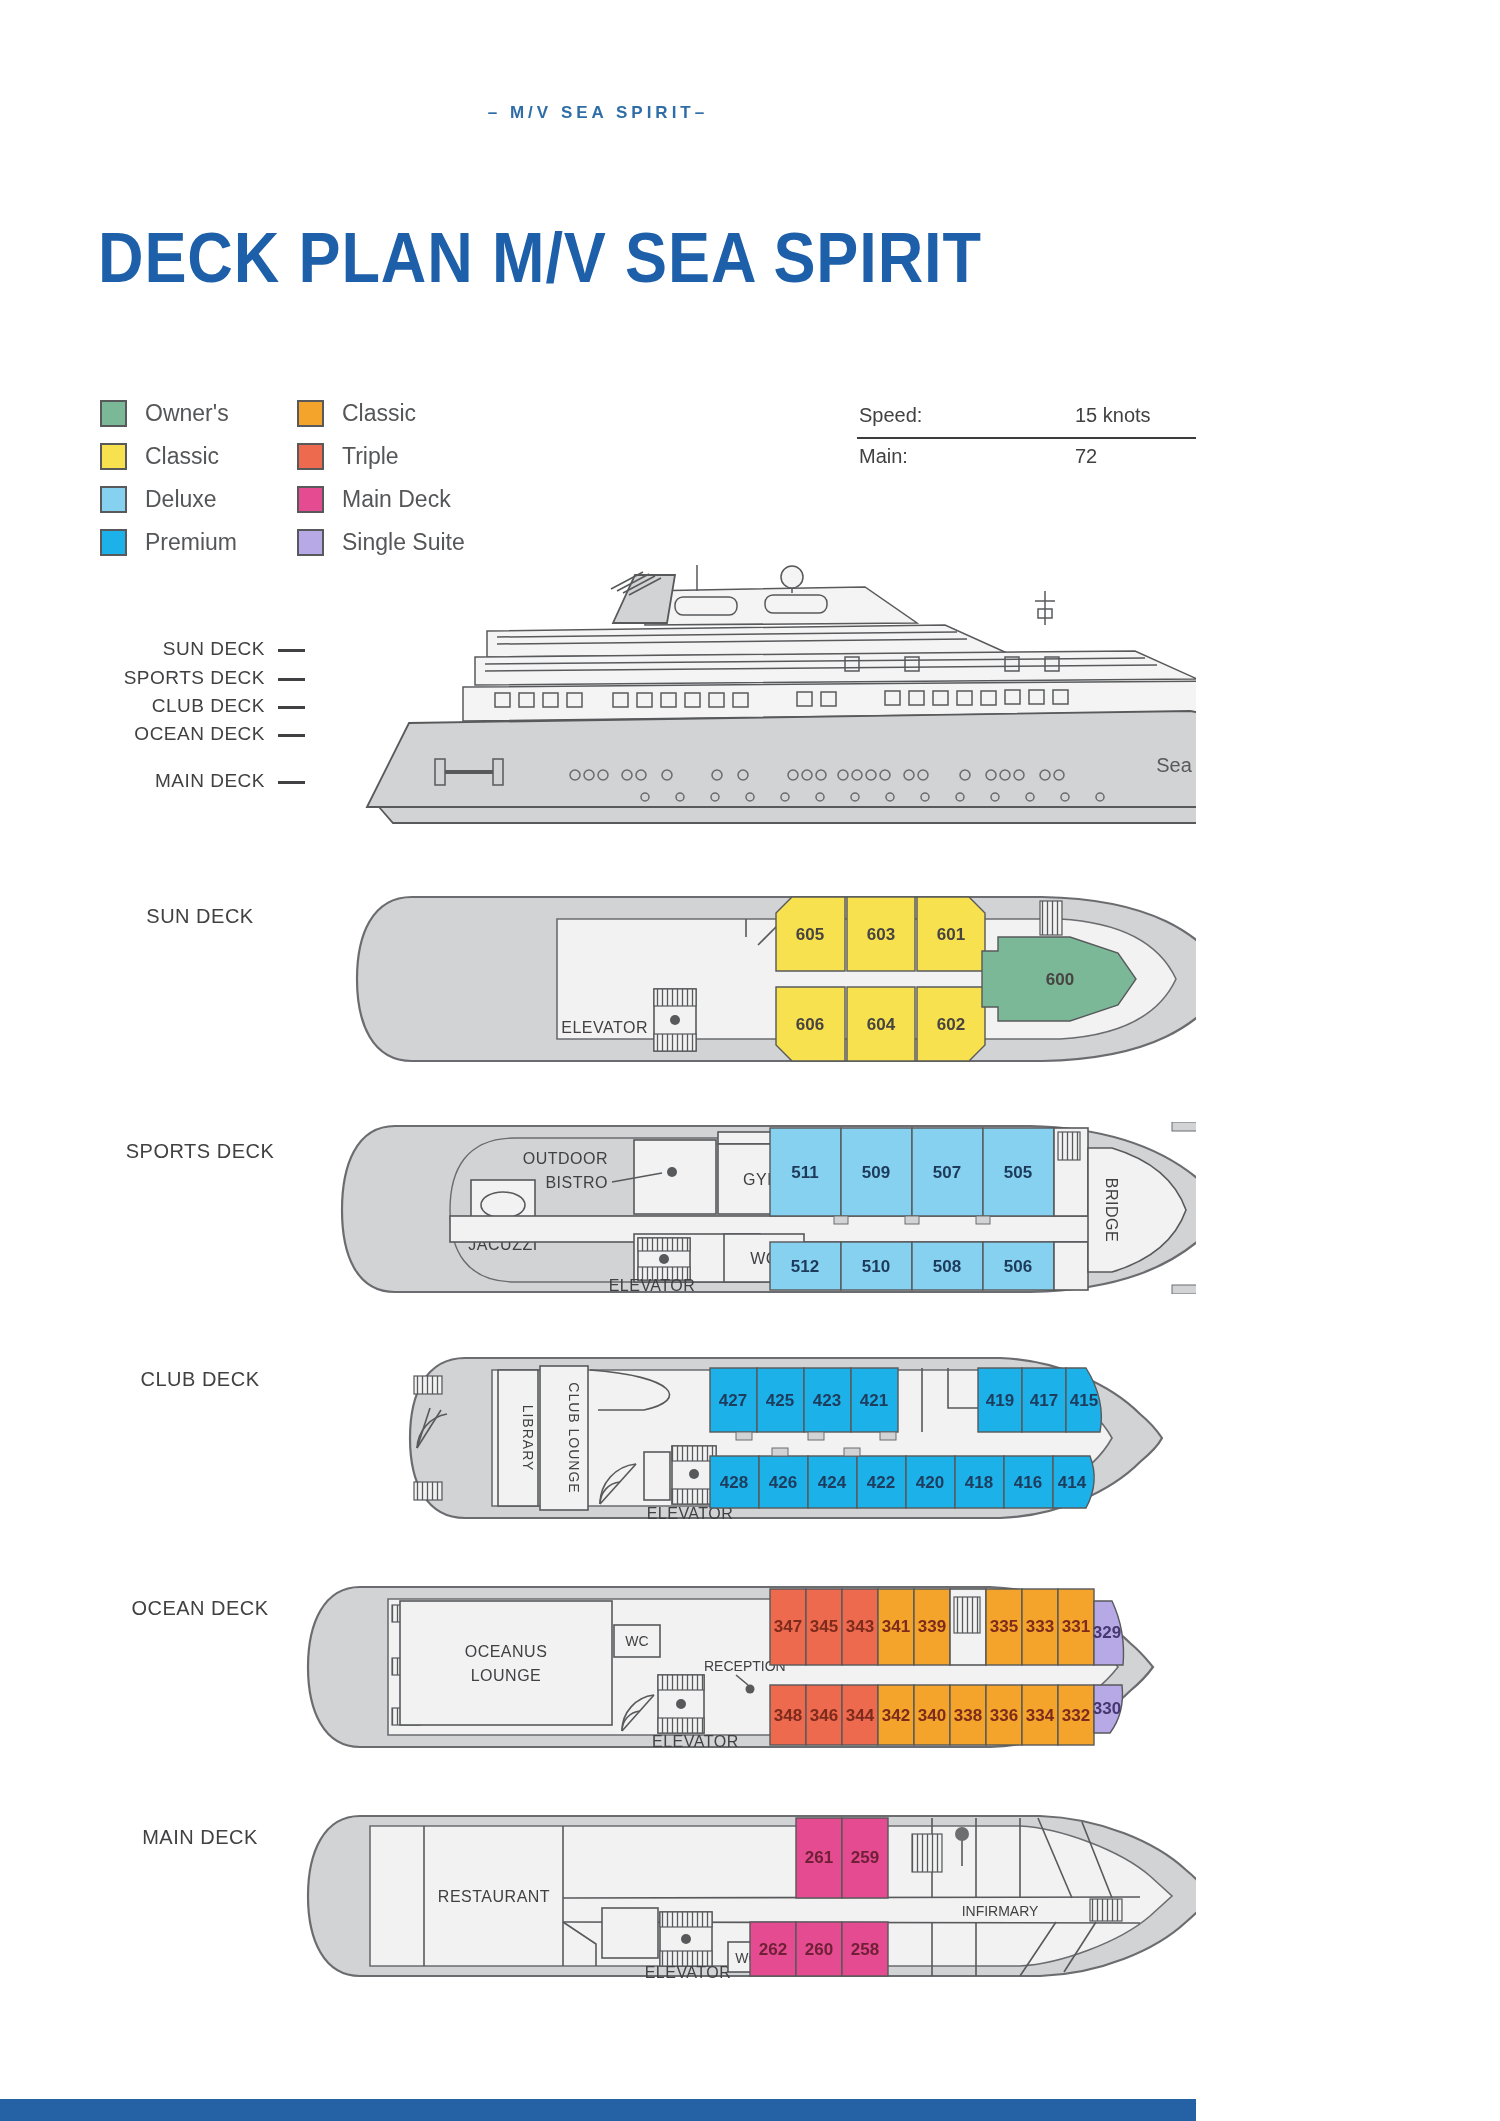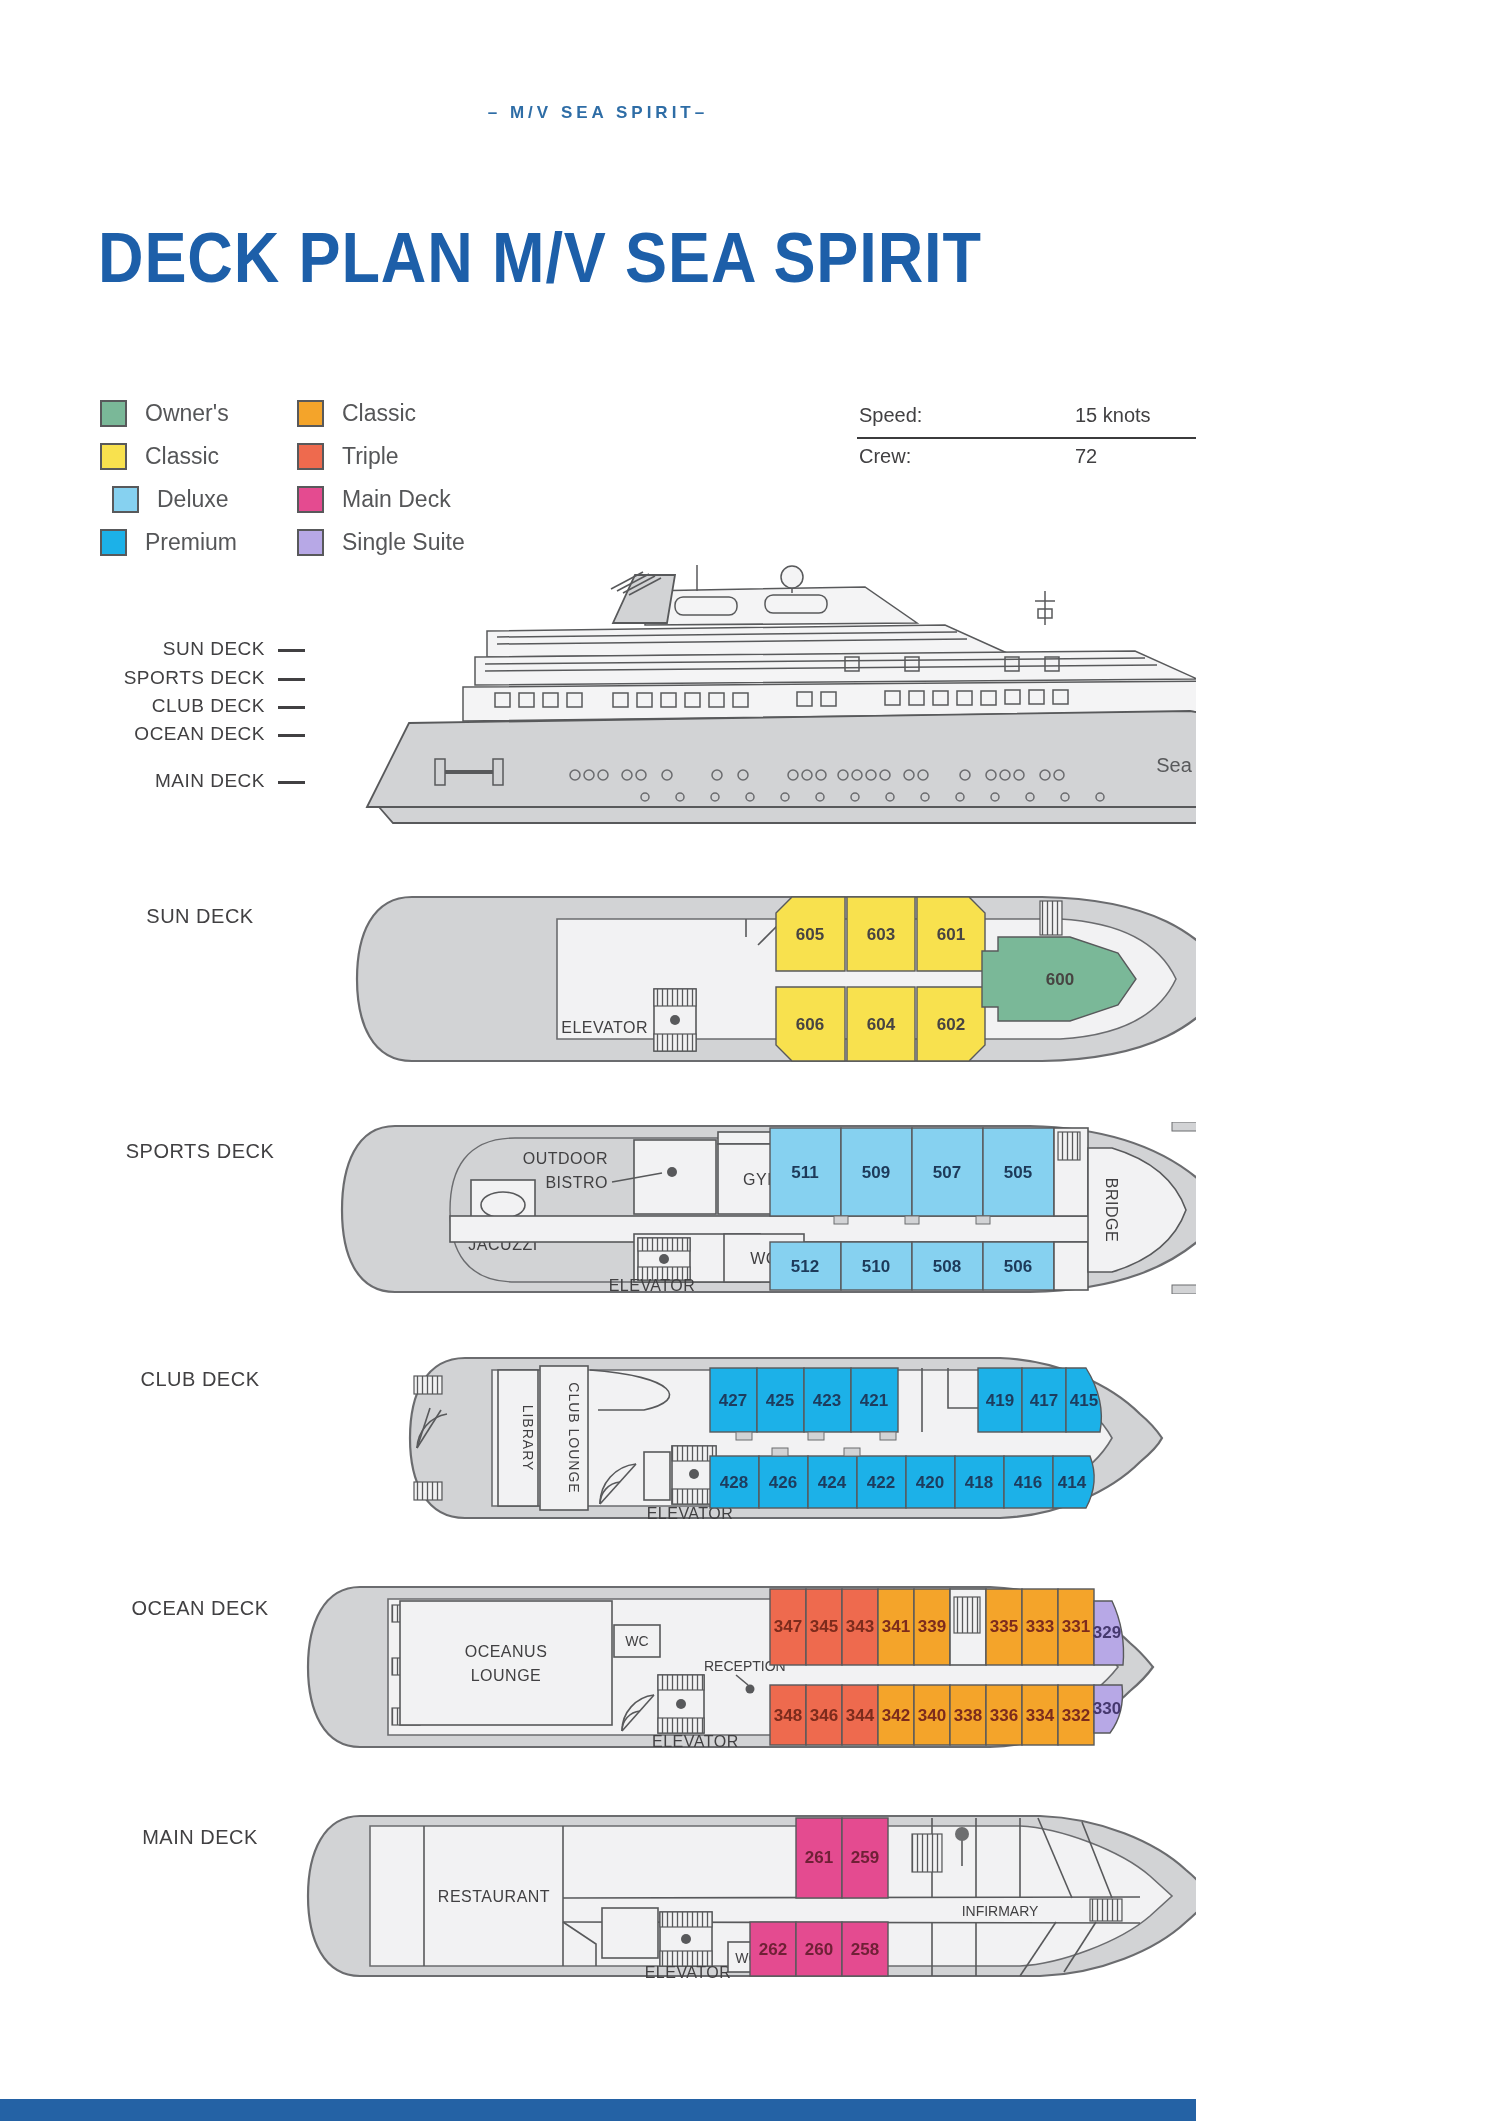--- a/index.html
+++ b/index.html
@@ -65,21 +65,21 @@
 
   <div class="legend">
     <div class="lg-item" style="left:0;top:0">
       <span class="lg-sw" style="background-color: rgb(122, 184, 152);"></span>
       <span class="lg-lb">Owner's</span>
       </div>
     <div class="lg-item" style="left:0;top:43px">
       <span class="lg-sw" style="background-color: rgb(248, 225, 78);"></span>
       <span class="lg-lb">Classic</span>
       </div>
-    <div class="lg-item" style="left:12px;top:86px">
+    <div class="lg-item" style="left:0;top:86px">
       <span class="lg-sw" style="background-color: rgb(134, 209, 240);"></span>
       <span class="lg-lb">Deluxe</span>
       </div>
     <div class="lg-item" style="left:0;top:129px">
       <span class="lg-sw" style="background-color: rgb(28, 177, 232);"></span>
       <span class="lg-lb">Premium</span>
       </div>
     <div class="lg-item" style="left:197px;top:0">
       <span class="lg-sw" style="background-color: rgb(244, 164, 42);"></span>
       <span class="lg-lb">Classic</span>
@@ -97,21 +97,21 @@
       <span class="lg-lb">Single Suite</span>
       </div>
   </div>
 
   <div class="specs">
     <div class="sp-row line">
       <span class="sp-lb">Speed:</span>
       <span class="sp-val">15 knots</span>
       </div>
     <div class="sp-row">
-      <span class="sp-lb">Crew:</span>
+      <span class="sp-lb">Main:</span>
       <span class="sp-val">72</span>
       </div>
   </div>
 
   <div class="pf-lab" style="top:638px">SUN DECK</div>
   <div class="pf-dash" style="top:649px"></div>
   <div class="pf-lab" style="top:667px">SPORTS DECK</div>
   <div class="pf-dash" style="top:678px"></div>
   <div class="pf-lab" style="top:695px">CLUB DECK</div>
   <div class="pf-dash" style="top:706px"></div>

